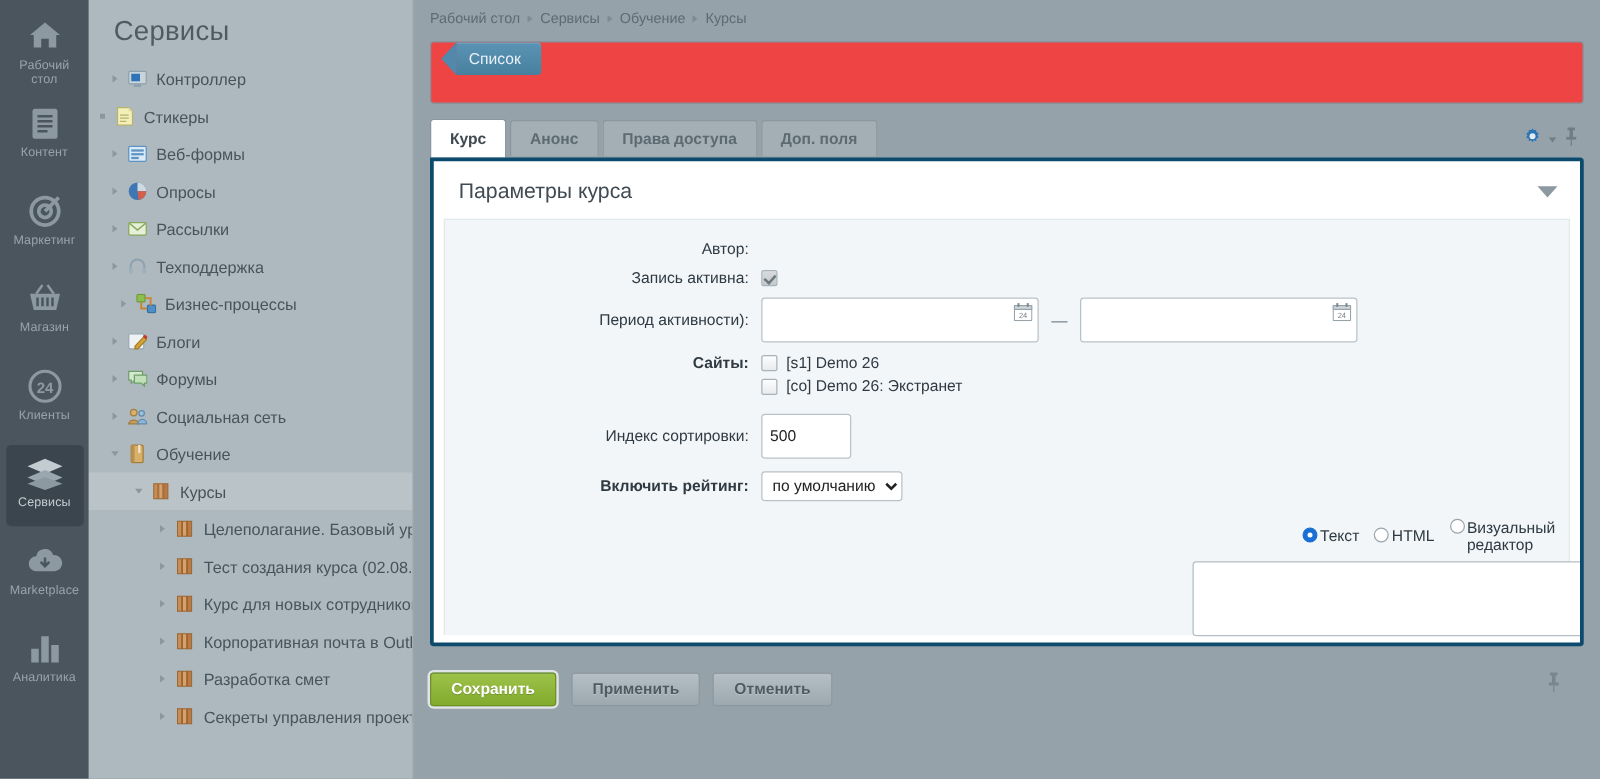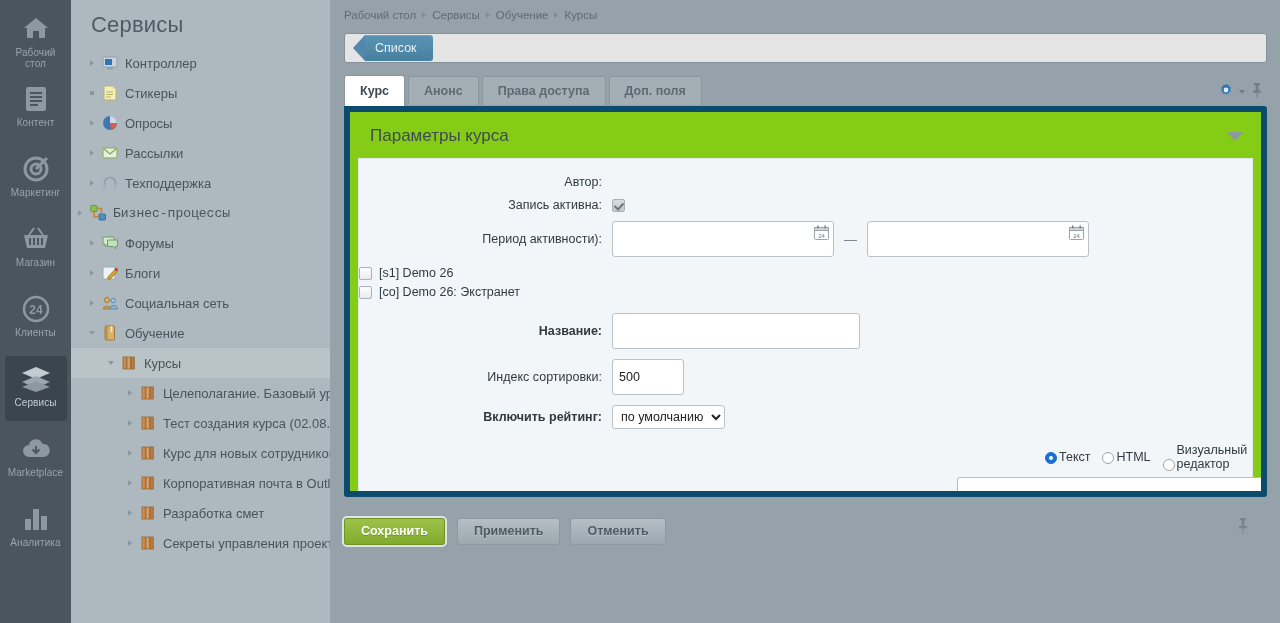--- a/index.html
+++ b/index.html
@@ -131,25 +131,25 @@
     padding: 6px 0 0 13px;
   }
   h1.page-title {
     margin: 0; font-size: 24px; font-weight: bold;
     color: #3f4a52; letter-spacing: .2px;
   }
   .star { margin-left: 14px; cursor: pointer; }
 
   .toolbar {
     margin: 12px 13px 0 13px;
-    height: 30px;
-    background: #e5e5e5;
+    height: 50px;
+    background: #ef4444;
     border: 1px solid #84919a;
     border-radius: 3px;
-    display: flex; align-items: center;
+    display: flex; 
     padding-left: 8px;
   }
   .pennant {
     position: relative;
     height: 26px;
     background: linear-gradient(#5b93b4, #47809f);
     color: #e8f1f6;
     font-size: 12.5px;
     display: flex; align-items: center;
     padding: 0 16px 0 10px;
@@ -198,22 +198,22 @@
   .caret-sm {
     width: 0; height: 0;
     border-left: 3.5px solid transparent;
     border-right: 3.5px solid transparent;
     border-top: 4px solid #6f7d85;
     cursor: pointer;
   }
 
   .card {
     margin: 0 13px 0 13px;
-    background: #84cc16;
-    border: 6px solid #0c4a6e;
+    background: #ffffff;
+    border: 3px solid #0c4a6e;
     border-radius: 0 3px 3px 3px;
     height: 391px;
     position: relative;
     overflow: hidden;
   }
   .card-head {
     display: flex; align-items: center; justify-content: space-between;
     padding: 14px 18px 12px 20px;
   }
   .card-head h2 {
@@ -305,21 +305,21 @@
     padding: 0 4px;
     outline: none;
   }
   .radio-row {
     display: flex; align-items: center;
     margin: 14px 0 6px 0;
     padding-left: 686px;
     font-size: 12.5px; color: #2f3a42;
   }
   .radio-row label {
-    display: inline-flex; align-items: flex-end;
+    display: inline-flex; align-items: flex-start;
     margin-right: 12px; cursor: pointer;
   }
   .rdo {
     width: 12px; height: 12px;
     border-radius: 50%;
     border: 1px solid #9aa5ac;
     background: #fff;
     margin-right: 2px;
     display: inline-block;
     position: relative;
@@ -487,41 +487,57 @@
           </span>
           <span class="titem-ico">
             <svg width="16" height="16" viewBox="0 0 16 16">
               <rect x="1" y="2" width="14" height="10" rx="1" fill="#c9d4da" stroke="#8ea0ad"></rect>
               <rect x="3" y="4" width="7" height="6" fill="#2f74b8"></rect>
               <rect x="5" y="12.5" width="6" height="2" fill="#8ea0ad"></rect>
             </svg>
           </span>
           <span class="tlabel">Контроллер</span>
         </div>
-        <div class="tree-row" style="padding-left: 14px;">
+        <div class="tree-row" style="padding-left: 4px;">
           <span class="arrow dot">
             <i></i>
           </span>
           <span class="titem-ico">
             <svg width="16" height="16" viewBox="0 0 16 16">
               <path d="M2 1 h9 l3 3 v11 H2 Z" fill="#f2efb8" stroke="#b9b36e"></path>
               <path d="M11 1 v3 h3 Z" fill="#ddd89a"></path>
               <g stroke="#b9b36e">
                 <path d="M4 7h7M4 9.5h7M4 12h5"></path>
               </g>
             </svg>
           </span>
           <span class="tlabel">Стикеры</span>
         </div>
         <div class="tree-row" style="padding-left: 14px;">
           <span class="arrow">
             <i></i>
           </span>
           <span class="titem-ico">
             <svg width="16" height="16" viewBox="0 0 16 16">
+              <rect x="1" y="2" width="14" height="12" rx="1" fill="#dbeaf6" stroke="#5d94c4"></rect>
+              <g fill="#5d94c4">
+                <rect x="3" y="4.5" width="10" height="1.8"></rect>
+                <rect x="3" y="7.5" width="10" height="1.8"></rect>
+                <rect x="3" y="10.5" width="6" height="1.8"></rect>
+              </g>
+            </svg>
+          </span>
+          <span class="tlabel">Веб-формы</span>
+        </div>
+        <div class="tree-row" style="padding-left: 14px;">
+          <span class="arrow">
+            <i></i>
+          </span>
+          <span class="titem-ico">
+            <svg width="16" height="16" viewBox="0 0 16 16">
               <circle cx="8" cy="8" r="7" fill="#3f77b5"></circle>
               <path d="M8 8 L8 1 A7 7 0 0 1 15 8 Z" fill="#cfd9e2"></path>
               <path d="M8 8 L15 8 A7 7 0 0 1 9 14.9 Z" fill="#d4604a"></path>
             </svg>
           </span>
           <span class="tlabel">Опросы</span>
         </div>
         <div class="tree-row" style="padding-left: 14px;">
           <span class="arrow">
             <i></i>
@@ -540,58 +556,58 @@
           </span>
           <span class="titem-ico">
             <svg width="16" height="16" viewBox="0 0 16 16">
               <path d="M2.5 10 V8 a5.5 5.5 0 0 1 11 0 v2" fill="none" stroke="#8ea0ad" stroke-width="1.6"></path>
               <rect x="1" y="9" width="3.2" height="5" rx="1.4" fill="#9fb0bb"></rect>
               <rect x="11.8" y="9" width="3.2" height="5" rx="1.4" fill="#9fb0bb"></rect>
             </svg>
           </span>
           <span class="tlabel">Техподдержка</span>
         </div>
-        <div class="tree-row" style="padding-left: 2px; font-family: Liberation Mono, monospace;">
+        <div class="tree-row" style="padding-left: 21px;">
           <span class="arrow">
             <i></i>
           </span>
           <span class="titem-ico">
             <svg width="16" height="16" viewBox="0 0 16 16">
               <rect x="0.5" y="0.5" width="6.5" height="6" rx="1" fill="#8cbf4f" stroke="#6d9a36"></rect>
               <rect x="9" y="9" width="6.5" height="6" rx="1" fill="#4c8fc9" stroke="#376f9f"></rect>
               <path d="M7.5 3.5 h4 v6" fill="none" stroke="#c8842c" stroke-width="1.5"></path>
               <path d="M4 6.8 v5 h4.5" fill="none" stroke="#c8842c" stroke-width="1.5"></path>
             </svg>
           </span>
           <span class="tlabel">Бизнес-процессы</span>
         </div>
         <div class="tree-row" style="padding-left: 14px;">
           <span class="arrow">
             <i></i>
           </span>
           <span class="titem-ico">
             <svg width="16" height="16" viewBox="0 0 16 16">
-              <path d="M1 2 h11 v7 H6 l-3 2.6 V9 H1 Z" fill="#d5e8cf" stroke="#6f9e6a"></path>
-              <path d="M5.5 5 h10 v6.5 h-2 v2.3 L11 11.5 H5.5 Z" fill="#bfe0b8" stroke="#6f9e6a"></path>
-            </svg>
-          </span>
-          <span class="tlabel">Форумы</span>
-        </div>
-        <div class="tree-row" style="padding-left: 14px;">
-          <span class="arrow">
-            <i></i>
-          </span>
-          <span class="titem-ico">
-            <svg width="16" height="16" viewBox="0 0 16 16">
               <rect x="1" y="2" width="12" height="12" rx="1" fill="#eef2f5" stroke="#98a8b4"></rect>
               <path d="M6 12 l7-7.5 2.2 2.2 L8.2 14 H6 Z" fill="#d4a33a" stroke="#a97f22"></path>
               <path d="M12.4 4.2 l1.6-1.6 2.2 2.2 -1.6 1.6" fill="#c0392b"></path>
             </svg>
           </span>
           <span class="tlabel">Блоги</span>
+        </div>
+        <div class="tree-row" style="padding-left: 14px;">
+          <span class="arrow">
+            <i></i>
+          </span>
+          <span class="titem-ico">
+            <svg width="16" height="16" viewBox="0 0 16 16">
+              <path d="M1 2 h11 v7 H6 l-3 2.6 V9 H1 Z" fill="#d5e8cf" stroke="#6f9e6a"></path>
+              <path d="M5.5 5 h10 v6.5 h-2 v2.3 L11 11.5 H5.5 Z" fill="#bfe0b8" stroke="#6f9e6a"></path>
+            </svg>
+          </span>
+          <span class="tlabel">Форумы</span>
         </div>
         <div class="tree-row" style="padding-left: 14px;">
           <span class="arrow">
             <i></i>
           </span>
           <span class="titem-ico">
             <svg width="16" height="16" viewBox="0 0 16 16">
               <circle cx="5" cy="5" r="2.6" fill="#d8b06a" stroke="#a27d3b"></circle>
               <circle cx="11.3" cy="5.6" r="2.2" fill="#9ec2de" stroke="#5e8bae"></circle>
               <path d="M1 14 a4.2 4.2 0 0 1 8 0 Z" fill="#c3a15c" stroke="#a27d3b"></path>
@@ -799,38 +815,33 @@
                     <rect x="3" y=".5" width="1.6" height="3" fill="#7b878e"></rect>
                     <rect x="10.4" y=".5" width="1.6" height="3" fill="#7b878e"></rect>
                     <text x="7.5" y="12.5" font-family="Liberation Sans, sans-serif" font-size="6" fill="#6f7d85" text-anchor="middle">24</text>
                   </svg>
               </span>
             </span>
           </div>
         </div>
 
         <div class="frow" style="align-items:flex-start">
+          <div class="flabel b">Сайты:</div>
           <div>
             <div class="site-row">
               <span class="cbx"></span>
               <span>[s1] Demo 26</span>
             </div>
             <div class="site-row">
               <span class="cbx"></span>
               <span>[co] Demo 26: Экстранет</span>
             </div>
           </div>
         </div>
 
-        <div class="frow" style="margin-top:9px">
-          <div class="flabel b">Название:</div>
-          <div class="fctl">
-            <input type="text" style="width: 248px; height: 25px;" value="">
-          </div>
-        </div>
 
         <div class="frow" style="margin-top:10px">
           <div class="flabel">Индекс сортировки:</div>
           <div class="fctl">
             <input type="text" style="width: 72px; height: 24px;" value="500">
           </div>
         </div>
 
         <div class="frow" style="margin-top:10px">
           <div class="flabel b">Включить рейтинг:</div>

